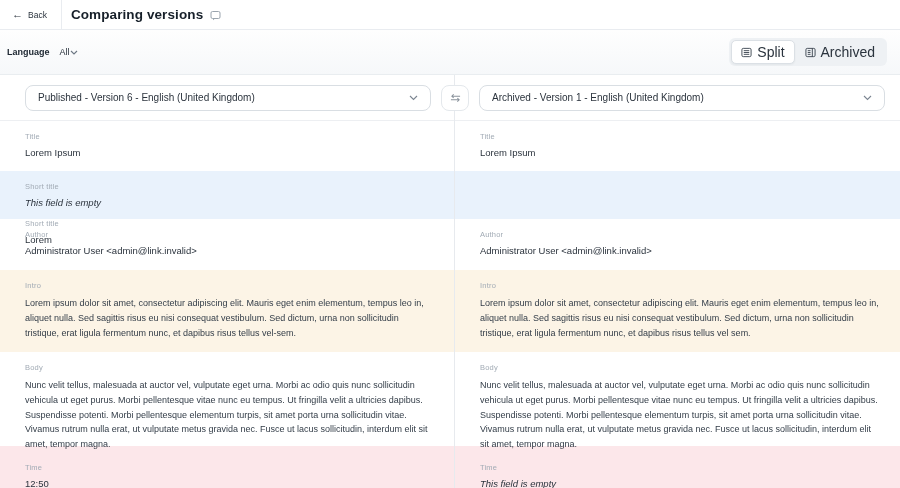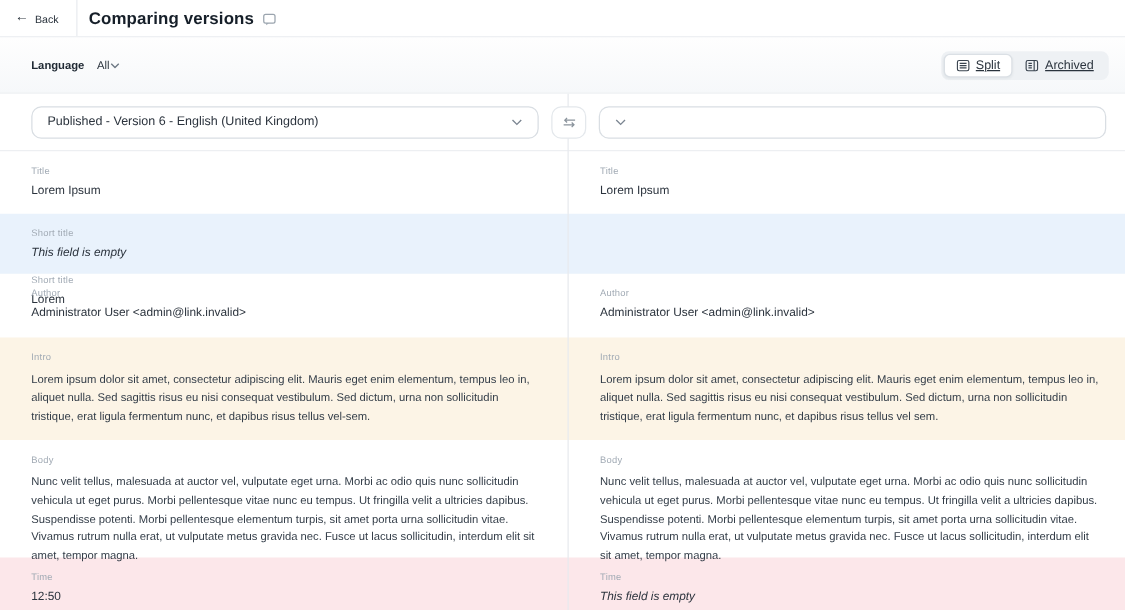--- a/index.html
+++ b/index.html
@@ -14,28 +14,28 @@
   .header { height: 30px; display: flex; align-items: stretch; border-bottom: 1px solid #e9ecf0; background: #fff; }
   .back-btn { display: flex; align-items: center; gap: 5px; padding: 0 14px 0 12px; border-right: 1px solid #e9ecf0; cursor: pointer; }
   .back-arrow { font-size: 11px; color: #2a333d; line-height: 1; }
   .back-label { font-size: 8.5px; color: #2a333d; }
   .page-title-wrap { display: flex; align-items: center; gap: 7px; padding-left: 9px; }
   .page-title { font-size: 13.5px; font-weight: bold; color: #161f29; letter-spacing: 0.1px; }
   .comment-icon { display: inline-flex; margin-top: 2px; }
 
   
   .toolbar { height: 45px; display: flex; align-items: center; justify-content: space-between;
-             padding: 0 13px 0 25px; border-bottom: 1px solid #e9edf0;
+             padding: 0 13px 0 7px; border-bottom: 1px solid #e9edf0;
              background: linear-gradient(180deg, #fefefe 0%, #f6f8fa 100%); }
   .lang { display: flex; align-items: center; gap: 10px; }
   .lang-label { font-size: 9px; font-weight: bold; color: #202a34; }
   .lang-select { display: flex; align-items: center; gap: 0; font-size: 9px; color: #2a333d; cursor: pointer; }
   .view-toggle { background: #eef1f4; border-radius: 6px; padding: 2px; display: flex; }
-  .toggle-btn { display: flex; align-items: center; gap: 5px; font-size: 10px; color: #2a333d;
-                padding: 3px 9px; border-radius: 5px; border: 1px solid transparent; cursor: pointer; text-decoration: underline; }
+  .toggle-btn { display: flex; align-items: center; gap: 5px; font-size: 14px; color: #2a333d;
+                padding: 3px 9px; border-radius: 5px; border: 1px solid transparent; cursor: pointer; }
   .toggle-btn.active { background: #ffffff; border-color: #dbe0e5; box-shadow: 0 1px 2px rgba(20,30,40,0.05); }
 
   
   .content { position: relative; height: 413px; background: #fff; }
   .v-divider { position: absolute; left: 454px; top: 0; bottom: 0; width: 1px; background: #e7eaee; z-index: 1; }
 
   .selects-row { position: relative; height: 46px; display: flex; align-items: center; border-bottom: 1px solid #edeff2; }
   .version-select { height: 26px; border: 1px solid #d9dee3; border-radius: 8px; background: #fff;
                     display: flex; align-items: center; justify-content: space-between;
                     padding: 0 12px; font-size: 10px; color: #2b333d; cursor: pointer; }
@@ -53,21 +53,21 @@
   .field-value { font-size: 9.5px; color: #2b333d; }
   .para { font-size: 9px; line-height: 14.8px; color: #333d48; }
   .italic { font-style: italic; }
   .email-link { color: inherit; cursor: pointer; }
 
   .row--title  { height: 50px; }
   .row--short  { height: 48px; background: #e9f2fc; flex-direction: column; }
   .row--author { height: 51px; }
   .row--intro  { height: 82px; background: #fcf4e6; }
   .row--body   { height: 94px; }
-  .row--time   { height: 43px; background: #fce7ea; }
+  .row--time   { height: 43px; background: #fce7ea; align-items: flex-end; }
 
   svg { display: block; }
 </style>
 </head>
 <body>
 
 <div class="header">
   <div class="back-btn">
     <span class="back-arrow">←</span>
     <span class="back-label">Back</span>
@@ -127,20 +127,21 @@
         <path d="M1 1 L4.5 4.5 L8 1"></path>
       </svg>
     </div>
     <div class="swap-btn">
       <svg width="11" height="10" viewBox="0 0 12 10" fill="none" stroke="#8a939c" stroke-width="1.1">
         <path d="M11 3 L2 3 M4 1 L2 3 L4 5"></path>
         <path d="M1 7 L10 7 M8 5 L10 7 L8 9"></path>
       </svg>
     </div>
     <div class="version-select right-sel">
+      <span>Archived - Version 1 - English (United Kingdom)</span>
       <svg width="9" height="6" viewBox="0 0 9 6" fill="none" stroke="#7b8591" stroke-width="1.1">
         <path d="M1 1 L4.5 4.5 L8 1"></path>
       </svg>
     </div>
   </div>
 
   <div>
 
     <div class="row row--title">
       <div class="cell left">

